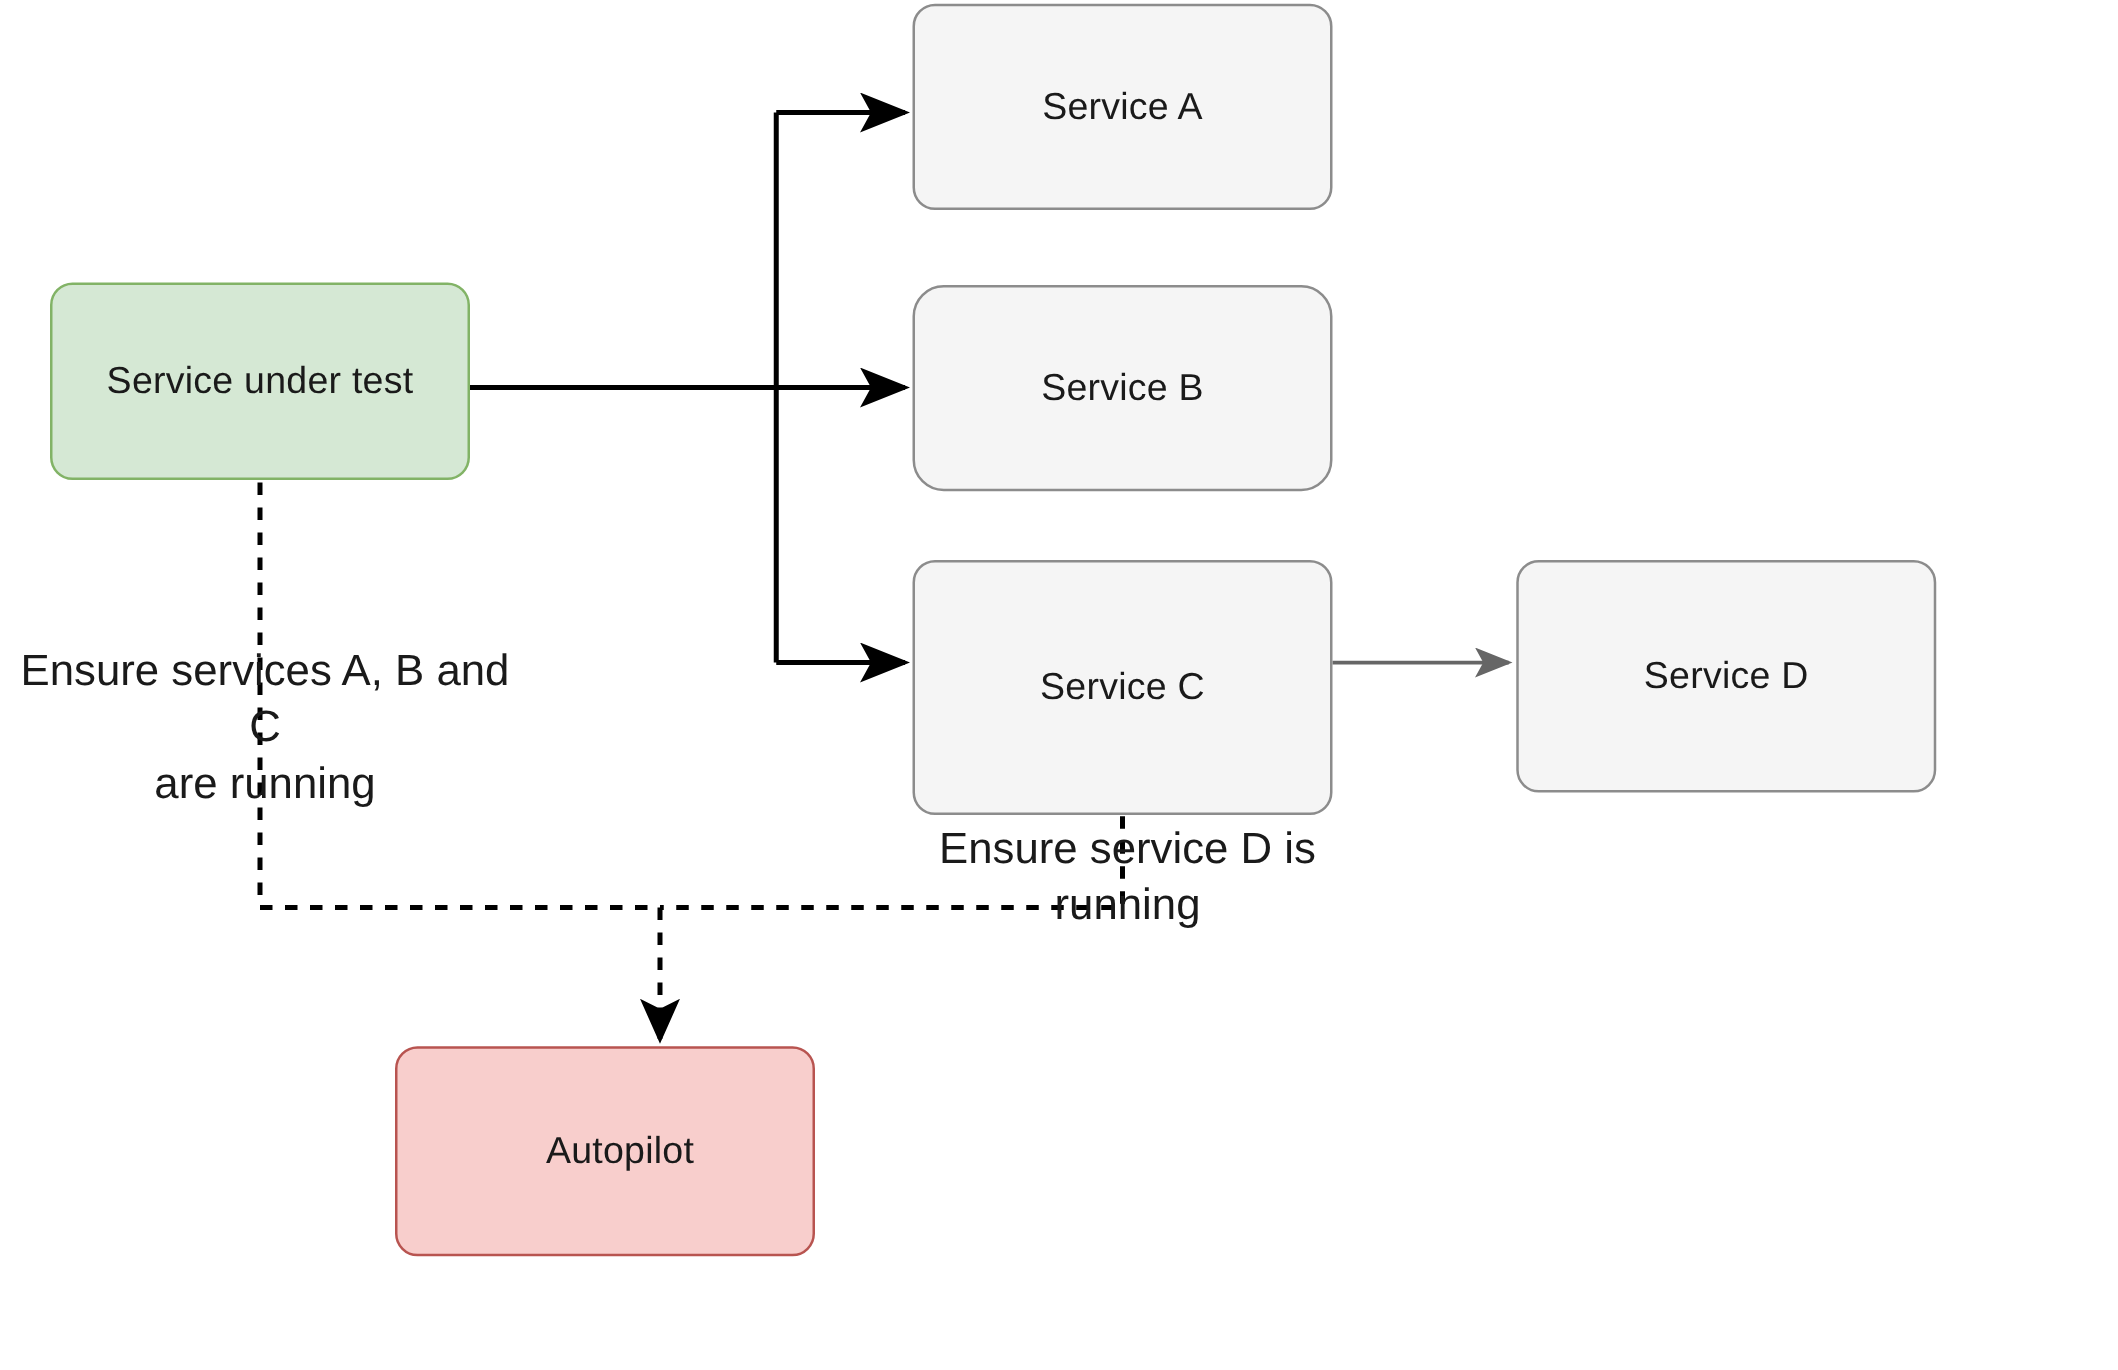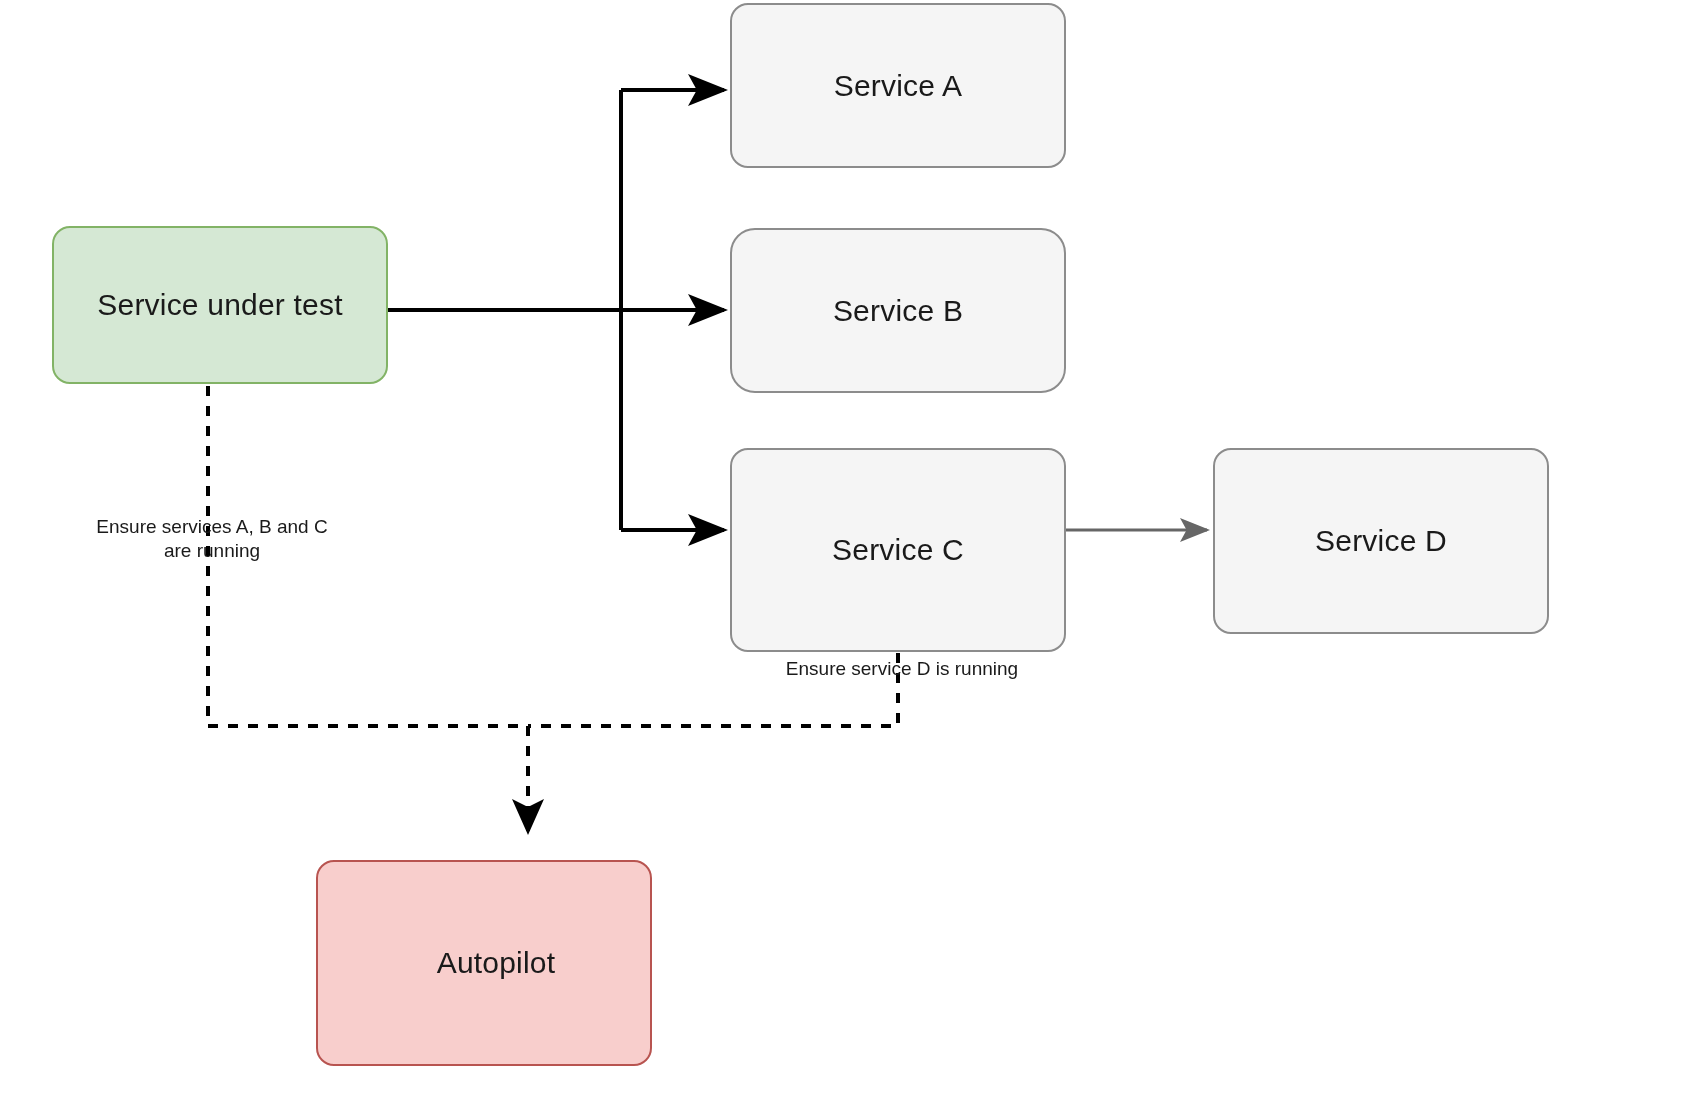--- a/index.html
+++ b/index.html
@@ -48,21 +48,21 @@
   .node-green {
     background: #d5e8d4;
     border-color: #82b366;
   }
   .node-red {
     background: #f8cecc;
     border-color: #b85450;
   }
   .edge-label {
     position: absolute;
-    font-size: 19px;
+    font-size: 35px;
     color: #1a1a1a;
     text-align: center;
     line-height: 1.28;
     white-space: pre-line;
     background: transparent;
   }
 </style>
 </head>
 <body>
 
@@ -103,41 +103,41 @@
 
     <g>
       <path d="M208,386 L208,726 L528,726 L528,831" fill="none" stroke="#000000" stroke-width="4" stroke-dasharray="10 10" marker-end="url(#arrow-black-dash)"></path>
     </g>
 
     <g>
       <path d="M898,613 L898,726 L528,726" fill="none" stroke="#000000" stroke-width="4" stroke-dasharray="10 10"></path>
     </g>
   </svg>
 
-  <div class="node node-green" style="left:40px; top:226px; width:336px; height:158px;margin-left:12px;">
+  <div class="node node-green" style="left:40px; top:226px; width:336px; height:158px;">
     <span class="node-label">Service under test</span>
   </div>
 
   <div class="node node-plain" style="left:730px; top:3px; width:336px; height:165px;">
     <span class="node-label">Service A</span>
   </div>
 
   <div class="node node-plain" style="left:730px; top:228px; width:336px; height:165px;border-radius:25px;">
     <span class="node-label">Service B</span>
   </div>
 
   <div class="node node-plain" style="left:730px; top:448px; width:336px; height:204px;">
     <span class="node-label">Service C</span>
   </div>
 
   <div class="node node-plain" style="left:1213px; top:448px; width:336px; height:186px;">
     <span class="node-label">Service D</span>
   </div>
 
-  <div class="node node-red" style="left:316px; top:860px; width:336px; height:206px;padding-left:24px;">
+  <div class="node node-red" style="left:316px; top:837px; width:336px; height:168px;padding-left:24px;">
     <span class="node-label">Autopilot</span>
   </div>
 
   <div class="edge-label" style="left:12px; top:515px; width:400px;">Ensure services A, B and C
 are running</div>
 
   <div class="edge-label" style="left:702px; top:657px; width:400px;">Ensure service D is running</div>
 
 </div>
 

